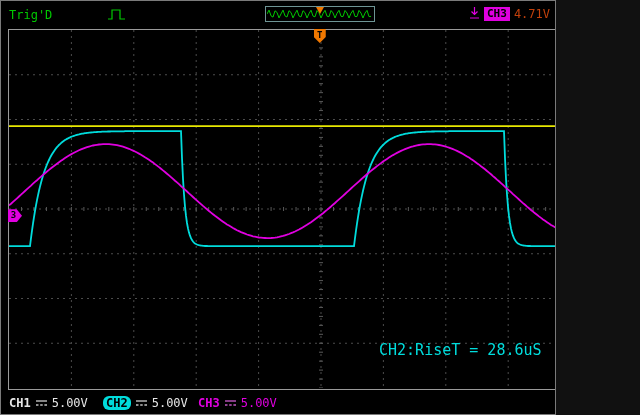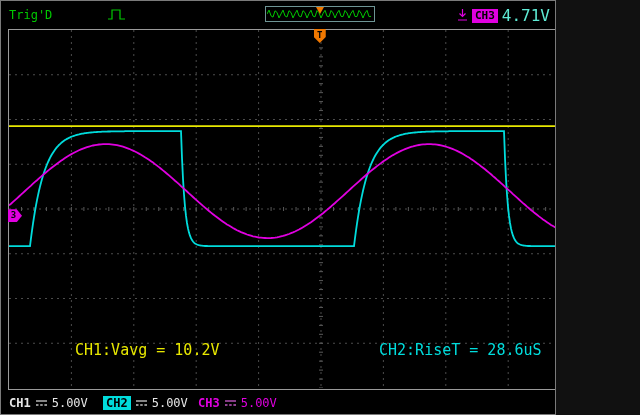--- a/index.html
+++ b/index.html
@@ -13,42 +13,42 @@
   .trig-status{position:absolute;left:8px;top:7px;font-size:12px;color:var(--trig_status);}
   .pulse-icon{position:absolute;left:106px;top:6px;}
   .preview-box{position:absolute;left:264px;top:5px;width:110px;height:16px;
     border:1px solid #6e9494;box-sizing:border-box;background:#000;}
   .preview-box svg{position:absolute;left:1px;top:1px;}
   .preview-marker{position:absolute;left:50%;top:0;margin-left:-4px;width:8px;height:7px;
     background:var(--trig_marker);clip-path:polygon(0 0,100% 0,50% 100%);}
   .trig-readout{position:absolute;right:5px;top:5px;display:flex;align-items:center;gap:4px;}
   .trig-source-badge{background:var(--ch3);color:#000;font-size:11px;font-weight:bold;
     padding:1px 3px;line-height:12px;}
-  .trig-level-readout{color:#5eead4;font-size:16px;}
+  .trig-level-readout{color:#c2410c;font-size:12px;}
   
   .scope{position:absolute;left:7px;top:28px;width:626px;height:361px;
     border:1px solid #9a9a9a;box-sizing:border-box;background:#000;}
   #scope-svg{position:absolute;left:0;top:0;}
   .marker{position:absolute;color:#000;font-size:9px;font-weight:bold;
     text-align:center;line-height:13px;}
   .trig-pos{top:-1px;width:12px;height:14px;background:var(--trig_marker);
     clip-path:polygon(0 0,100% 0,100% 58%,50% 100%,0 58%);}
   .ch3-gnd{left:-1px;width:14px;height:13px;background:var(--ch3);
     clip-path:polygon(0 0,62% 0,100% 50%,62% 100%,0 100%);padding-right:3px;box-sizing:border-box;}
   .trig-lvl{right:-1px;width:14px;height:13px;background:var(--ch3);
     clip-path:polygon(38% 0,100% 0,100% 100%,38% 100%,0 50%);padding-left:3px;box-sizing:border-box;}
   .meas{position:absolute;font-size:15px;letter-spacing:0;}
   .meas-ch1{left:66px;top:311px;color:var(--ch1);}
   .meas-ch2{left:370px;top:311px;color:var(--ch2);text-align:center;}
   
   .bottom-bar{position:absolute;left:0;top:389px;width:100%;height:26px;background:#000;}
   .ch-group{position:absolute;top:0;height:26px;display:flex;align-items:center;gap:4px;font-size:12px;}
   .g1{left:8px;justify-content:space-between;}  .g2{left:102px;}  .g3{left:197px;}
   .ch1-label{color:#e6e6e6;font-weight:bold;}
-  .ch2-badge{background:var(--ch2);color:#000;font-weight:bold;padding:0 3px;line-height:14px;}
+  .ch2-badge{background:var(--ch2);color:#000;font-weight:bold;padding:0 3px;line-height:14px;border-radius:6px;}
   .ch3-label{color:var(--ch3);font-weight:bold;}
   .ch1-scale,.ch2-scale{color:#e6e6e6;}
   .ch3-scale{color:var(--ch3);}
   .time-readout{position:absolute;right:6px;top:0;height:26px;display:flex;align-items:center;
     color:var(--time);font-size:12px;font-weight:bold;}
 </style>
 </head>
 <body>
 
 <div class="screen">
@@ -180,21 +180,20 @@
         <line x1="310" y1="340.0999999999998" x2="314" y2="340.0999999999998" stroke="#5a5a5a" stroke-width="1"></line>
         <line x1="310" y1="349.0499999999998" x2="314" y2="349.0499999999998" stroke="#5a5a5a" stroke-width="1"></line>
         <line x1="310" y1="357.9999999999998" x2="314" y2="357.9999999999998" stroke="#5a5a5a" stroke-width="1"></line>
         <polyline points="0.0,96.2 624.0,96.2" fill="none" stroke="#e8e800" stroke-width="1.8"></polyline>
         <polyline points="0.0,216.1 1.0,216.1 2.0,216.1 3.0,216.1 4.0,216.1 5.0,216.1 6.0,216.1 7.0,216.1 8.0,216.1 9.0,216.1 10.0,216.1 11.0,216.1 12.0,216.1 13.0,216.1 14.0,216.1 15.0,216.1 16.0,216.1 17.0,216.1 18.0,216.1 19.0,216.1 20.0,216.1 21.0,216.1 22.0,208.1 23.0,200.6 24.0,193.6 25.0,187.1 26.0,181.0 27.0,175.4 28.0,170.2 29.0,165.4 30.0,160.8 31.0,156.6 32.0,152.7 33.0,149.1 34.0,145.7 35.0,142.6 36.0,139.7 37.0,137.0 38.0,134.5 39.0,132.1 40.0,130.0 41.0,127.9 42.0,126.0 43.0,124.3 44.0,122.7 45.0,121.2 46.0,119.7 47.0,118.4 48.0,117.2 49.0,116.1 50.0,115.0 51.0,114.1 52.0,113.2 53.0,112.3 54.0,111.5 55.0,110.8 56.0,110.1 57.0,109.5 58.0,108.9 59.0,108.4 60.0,107.8 61.0,107.4 62.0,106.9 63.0,106.5 64.0,106.2 65.0,105.8 66.0,105.5 67.0,105.2 68.0,104.9 69.0,104.6 70.0,104.4 71.0,104.1 72.0,103.9 73.0,103.7 74.0,103.6 75.0,103.4 76.0,103.2 77.0,103.1 78.0,102.9 79.0,102.8 80.0,102.7 81.0,102.6 82.0,102.5 83.0,102.4 84.0,102.3 85.0,102.2 86.0,102.1 87.0,102.1 88.0,102.0 89.0,101.9 90.0,101.9 91.0,101.8 92.0,101.8 93.0,101.7 94.0,101.7 95.0,101.7 96.0,101.6 97.0,101.6 98.0,101.6 99.0,101.5 100.0,101.5 101.0,101.5 102.0,101.4 103.0,101.4 104.0,101.4 105.0,101.4 106.0,101.4 107.0,101.4 108.0,101.3 109.0,101.3 110.0,101.3 111.0,101.3 112.0,101.3 113.0,101.3 114.0,101.3 115.0,101.3 116.0,101.2 117.0,101.2 118.0,101.2 119.0,101.2 120.0,101.2 121.0,101.2 122.0,101.2 123.0,101.2 124.0,101.2 125.0,101.2 126.0,101.2 127.0,101.2 128.0,101.2 129.0,101.2 130.0,101.2 131.0,101.2 132.0,101.2 133.0,101.2 134.0,101.2 135.0,101.2 136.0,101.2 137.0,101.2 138.0,101.2 139.0,101.2 140.0,101.2 141.0,101.2 142.0,101.2 143.0,101.2 144.0,101.1 145.0,101.1 146.0,101.1 147.0,101.1 148.0,101.1 149.0,101.1 150.0,101.1 151.0,101.1 152.0,101.1 153.0,101.1 154.0,101.1 155.0,101.1 156.0,101.1 157.0,101.1 158.0,101.1 159.0,101.1 160.0,101.1 161.0,101.1 162.0,101.1 163.0,101.1 164.0,101.1 165.0,101.1 166.0,101.1 167.0,101.1 168.0,101.1 169.0,101.1 170.0,101.1 171.0,101.1 172.0,101.1 173.0,128.1 174.0,148.7 175.0,164.5 176.0,176.6 177.0,185.9 178.0,193.0 179.0,198.4 180.0,202.6 181.0,205.7 182.0,208.2 183.0,210.1 184.0,211.5 185.0,212.6 186.0,213.4 187.0,214.0 188.0,214.5 189.0,214.9 190.0,215.2 191.0,215.4 192.0,215.6 193.0,215.7 194.0,215.8 195.0,215.9 196.0,216.0 197.0,216.0 198.0,216.0 199.0,216.1 200.0,216.1 201.0,216.1 202.0,216.1 203.0,216.1 204.0,216.1 205.0,216.1 206.0,216.1 207.0,216.1 208.0,216.1 209.0,216.1 210.0,216.1 211.0,216.1 212.0,216.1 213.0,216.1 214.0,216.1 215.0,216.1 216.0,216.1 217.0,216.1 218.0,216.1 219.0,216.1 220.0,216.1 221.0,216.1 222.0,216.1 223.0,216.1 224.0,216.1 225.0,216.1 226.0,216.1 227.0,216.1 228.0,216.1 229.0,216.1 230.0,216.1 231.0,216.1 232.0,216.1 233.0,216.1 234.0,216.1 235.0,216.1 236.0,216.1 237.0,216.1 238.0,216.1 239.0,216.1 240.0,216.1 241.0,216.1 242.0,216.1 243.0,216.1 244.0,216.1 245.0,216.1 246.0,216.1 247.0,216.1 248.0,216.1 249.0,216.1 250.0,216.1 251.0,216.1 252.0,216.1 253.0,216.1 254.0,216.1 255.0,216.1 256.0,216.1 257.0,216.1 258.0,216.1 259.0,216.1 260.0,216.1 261.0,216.1 262.0,216.1 263.0,216.1 264.0,216.1 265.0,216.1 266.0,216.1 267.0,216.1 268.0,216.1 269.0,216.1 270.0,216.1 271.0,216.1 272.0,216.1 273.0,216.1 274.0,216.1 275.0,216.1 276.0,216.1 277.0,216.1 278.0,216.1 279.0,216.1 280.0,216.1 281.0,216.1 282.0,216.1 283.0,216.1 284.0,216.1 285.0,216.1 286.0,216.1 287.0,216.1 288.0,216.1 289.0,216.1 290.0,216.1 291.0,216.1 292.0,216.1 293.0,216.1 294.0,216.1 295.0,216.1 296.0,216.1 297.0,216.1 298.0,216.1 299.0,216.1 300.0,216.1 301.0,216.1 302.0,216.1 303.0,216.1 304.0,216.1 305.0,216.1 306.0,216.1 307.0,216.1 308.0,216.1 309.0,216.1 310.0,216.1 311.0,216.1 312.0,216.1 313.0,216.1 314.0,216.1 315.0,216.1 316.0,216.1 317.0,216.1 318.0,216.1 319.0,216.1 320.0,216.1 321.0,216.1 322.0,216.1 323.0,216.1 324.0,216.1 325.0,216.1 326.0,216.1 327.0,216.1 328.0,216.1 329.0,216.1 330.0,216.1 331.0,216.1 332.0,216.1 333.0,216.1 334.0,216.1 335.0,216.1 336.0,216.1 337.0,216.1 338.0,216.1 339.0,216.1 340.0,216.1 341.0,216.1 342.0,216.1 343.0,216.1 344.0,216.1 345.0,216.1 346.0,208.1 347.0,200.6 348.0,193.6 349.0,187.1 350.0,181.0 351.0,175.4 352.0,170.2 353.0,165.4 354.0,160.8 355.0,156.6 356.0,152.7 357.0,149.1 358.0,145.7 359.0,142.6 360.0,139.7 361.0,137.0 362.0,134.5 363.0,132.1 364.0,130.0 365.0,127.9 366.0,126.0 367.0,124.3 368.0,122.7 369.0,121.2 370.0,119.7 371.0,118.4 372.0,117.2 373.0,116.1 374.0,115.0 375.0,114.1 376.0,113.2 377.0,112.3 378.0,111.5 379.0,110.8 380.0,110.1 381.0,109.5 382.0,108.9 383.0,108.4 384.0,107.8 385.0,107.4 386.0,106.9 387.0,106.5 388.0,106.2 389.0,105.8 390.0,105.5 391.0,105.2 392.0,104.9 393.0,104.6 394.0,104.4 395.0,104.1 396.0,103.9 397.0,103.7 398.0,103.6 399.0,103.4 400.0,103.2 401.0,103.1 402.0,102.9 403.0,102.8 404.0,102.7 405.0,102.6 406.0,102.5 407.0,102.4 408.0,102.3 409.0,102.2 410.0,102.1 411.0,102.1 412.0,102.0 413.0,101.9 414.0,101.9 415.0,101.8 416.0,101.8 417.0,101.7 418.0,101.7 419.0,101.7 420.0,101.6 421.0,101.6 422.0,101.6 423.0,101.5 424.0,101.5 425.0,101.5 426.0,101.4 427.0,101.4 428.0,101.4 429.0,101.4 430.0,101.4 431.0,101.4 432.0,101.3 433.0,101.3 434.0,101.3 435.0,101.3 436.0,101.3 437.0,101.3 438.0,101.3 439.0,101.3 440.0,101.2 441.0,101.2 442.0,101.2 443.0,101.2 444.0,101.2 445.0,101.2 446.0,101.2 447.0,101.2 448.0,101.2 449.0,101.2 450.0,101.2 451.0,101.2 452.0,101.2 453.0,101.2 454.0,101.2 455.0,101.2 456.0,101.2 457.0,101.2 458.0,101.2 459.0,101.2 460.0,101.2 461.0,101.2 462.0,101.2 463.0,101.2 464.0,101.2 465.0,101.2 466.0,101.2 467.0,101.2 468.0,101.1 469.0,101.1 470.0,101.1 471.0,101.1 472.0,101.1 473.0,101.1 474.0,101.1 475.0,101.1 476.0,101.1 477.0,101.1 478.0,101.1 479.0,101.1 480.0,101.1 481.0,101.1 482.0,101.1 483.0,101.1 484.0,101.1 485.0,101.1 486.0,101.1 487.0,101.1 488.0,101.1 489.0,101.1 490.0,101.1 491.0,101.1 492.0,101.1 493.0,101.1 494.0,101.1 495.0,101.1 496.0,128.1 497.0,148.7 498.0,164.5 499.0,176.6 500.0,185.9 501.0,193.0 502.0,198.4 503.0,202.6 504.0,205.7 505.0,208.2 506.0,210.1 507.0,211.5 508.0,212.6 509.0,213.4 510.0,214.0 511.0,214.5 512.0,214.9 513.0,215.2 514.0,215.4 515.0,215.6 516.0,215.7 517.0,215.8 518.0,215.9 519.0,216.0 520.0,216.0 521.0,216.0 522.0,216.1 523.0,216.1 524.0,216.1 525.0,216.1 526.0,216.1 527.0,216.1 528.0,216.1 529.0,216.1 530.0,216.1 531.0,216.1 532.0,216.1 533.0,216.1 534.0,216.1 535.0,216.1 536.0,216.1 537.0,216.1 538.0,216.1 539.0,216.1 540.0,216.1 541.0,216.1 542.0,216.1 543.0,216.1 544.0,216.1 545.0,216.1 546.0,216.1 547.0,216.1 548.0,216.1 549.0,216.1 550.0,216.1 551.0,216.1 552.0,216.1 553.0,216.1 554.0,216.1 555.0,216.1 556.0,216.1 557.0,216.1 558.0,216.1 559.0,216.1 560.0,216.1 561.0,216.1 562.0,216.1 563.0,216.1 564.0,216.1 565.0,216.1 566.0,216.1 567.0,216.1 568.0,216.1 569.0,216.1 570.0,216.1 571.0,216.1 572.0,216.1 573.0,216.1 574.0,216.1 575.0,216.1 576.0,216.1 577.0,216.1 578.0,216.1 579.0,216.1 580.0,216.1 581.0,216.1 582.0,216.1 583.0,216.1 584.0,216.1 585.0,216.1 586.0,216.1 587.0,216.1 588.0,216.1 589.0,216.1 590.0,216.1 591.0,216.1 592.0,216.1 593.0,216.1 594.0,216.1 595.0,216.1 596.0,216.1 597.0,216.1 598.0,216.1 599.0,216.1 600.0,216.1 601.0,216.1 602.0,216.1 603.0,216.1 604.0,216.1 605.0,216.1 606.0,216.1 607.0,216.1 608.0,216.1 609.0,216.1 610.0,216.1 611.0,216.1 612.0,216.1 613.0,216.1 614.0,216.1 615.0,216.1 616.0,216.1 617.0,216.1 618.0,216.1 619.0,216.1 620.0,216.1 621.0,216.1 622.0,216.1 623.0,216.1 624.0,216.1" fill="none" stroke="#00dcdc" stroke-width="1.8"></polyline>
         <polyline points="0.0,175.4 2.0,173.7 4.0,171.9 6.0,170.1 8.0,168.3 10.0,166.5 12.0,164.7 14.0,162.8 16.0,161.0 18.0,159.2 20.0,157.4 22.0,155.6 24.0,153.7 26.0,151.9 28.0,150.2 30.0,148.4 32.0,146.6 34.0,144.9 36.0,143.2 38.0,141.5 40.0,139.9 42.0,138.3 44.0,136.7 46.0,135.2 48.0,133.7 50.0,132.2 52.0,130.8 54.0,129.4 56.0,128.1 58.0,126.8 60.0,125.6 62.0,124.4 64.0,123.3 66.0,122.2 68.0,121.2 70.0,120.3 72.0,119.4 74.0,118.6 76.0,117.9 78.0,117.2 80.0,116.6 82.0,116.0 84.0,115.5 86.0,115.1 88.0,114.8 90.0,114.5 92.0,114.3 94.0,114.2 96.0,114.1 98.0,114.1 100.0,114.2 102.0,114.4 104.0,114.6 106.0,114.9 108.0,115.2 110.0,115.7 112.0,116.2 114.0,116.7 116.0,117.4 118.0,118.1 120.0,118.8 122.0,119.7 124.0,120.6 126.0,121.5 128.0,122.5 130.0,123.6 132.0,124.7 134.0,125.9 136.0,127.2 138.0,128.4 140.0,129.8 142.0,131.2 144.0,132.6 146.0,134.1 148.0,135.6 150.0,137.1 152.0,138.7 154.0,140.4 156.0,142.0 158.0,143.7 160.0,145.4 162.0,147.1 164.0,148.9 166.0,150.7 168.0,152.4 170.0,154.2 172.0,156.1 174.0,157.9 176.0,159.7 178.0,161.5 180.0,163.4 182.0,165.2 184.0,167.0 186.0,168.8 188.0,170.6 190.0,172.4 192.0,174.1 194.0,175.9 196.0,177.6 198.0,179.3 200.0,181.0 202.0,182.6 204.0,184.2 206.0,185.8 208.0,187.3 210.0,188.8 212.0,190.3 214.0,191.7 216.0,193.1 218.0,194.4 220.0,195.6 222.0,196.8 224.0,198.0 226.0,199.1 228.0,200.2 230.0,201.1 232.0,202.1 234.0,202.9 236.0,203.7 238.0,204.5 240.0,205.1 242.0,205.7 244.0,206.3 246.0,206.7 248.0,207.1 250.0,207.5 252.0,207.7 254.0,207.9 256.0,208.0 258.0,208.1 260.0,208.1 262.0,208.0 264.0,207.8 266.0,207.6 268.0,207.3 270.0,206.9 272.0,206.4 274.0,205.9 276.0,205.3 278.0,204.7 280.0,204.0 282.0,203.2 284.0,202.4 286.0,201.5 288.0,200.5 290.0,199.5 292.0,198.4 294.0,197.2 296.0,196.0 298.0,194.8 300.0,193.5 302.0,192.2 304.0,190.8 306.0,189.3 308.0,187.8 310.0,186.3 312.0,184.8 314.0,183.2 316.0,181.5 318.0,179.9 320.0,178.2 322.0,176.5 324.0,174.7 326.0,173.0 328.0,171.2 330.0,169.4 332.0,167.6 334.0,165.8 336.0,164.0 338.0,162.1 340.0,160.3 342.0,158.5 344.0,156.7 346.0,154.9 348.0,153.1 350.0,151.3 352.0,149.5 354.0,147.7 356.0,146.0 358.0,144.3 360.0,142.6 362.0,140.9 364.0,139.3 366.0,137.7 368.0,136.1 370.0,134.6 372.0,133.1 374.0,131.6 376.0,130.2 378.0,128.9 380.0,127.6 382.0,126.3 384.0,125.1 386.0,124.0 388.0,122.9 390.0,121.9 392.0,120.9 394.0,120.0 396.0,119.1 398.0,118.3 400.0,117.6 402.0,116.9 404.0,116.4 406.0,115.8 408.0,115.4 410.0,115.0 412.0,114.7 414.0,114.4 416.0,114.3 418.0,114.1 420.0,114.1 422.0,114.1 424.0,114.3 426.0,114.4 428.0,114.7 430.0,115.0 432.0,115.4 434.0,115.9 436.0,116.4 438.0,117.0 440.0,117.6 442.0,118.4 444.0,119.2 446.0,120.0 448.0,120.9 450.0,121.9 452.0,122.9 454.0,124.0 456.0,125.2 458.0,126.4 460.0,127.6 462.0,129.0 464.0,130.3 466.0,131.7 468.0,133.2 470.0,134.6 472.0,136.2 474.0,137.7 476.0,139.3 478.0,141.0 480.0,142.6 482.0,144.3 484.0,146.1 486.0,147.8 488.0,149.6 490.0,151.3 492.0,153.1 494.0,154.9 496.0,156.8 498.0,158.6 500.0,160.4 502.0,162.2 504.0,164.1 506.0,165.9 508.0,167.7 510.0,169.5 512.0,171.3 514.0,173.1 516.0,174.8 518.0,176.6 520.0,178.3 522.0,180.0 524.0,181.6 526.0,183.2 528.0,184.8 530.0,186.4 532.0,187.9 534.0,189.4 536.0,190.8 538.0,192.2 540.0,193.6 542.0,194.9 544.0,196.1 546.0,197.3 548.0,198.4 550.0,199.5 552.0,200.5 554.0,201.5 556.0,202.4 558.0,203.2 560.0,204.0 562.0,204.7 564.0,205.4 566.0,206.0 568.0,206.5 570.0,206.9 572.0,207.3 574.0,207.6 576.0,207.8 578.0,208.0 580.0,208.1 582.0,208.1 584.0,208.0 586.0,207.9 588.0,207.7 590.0,207.5 592.0,207.1 594.0,206.7 596.0,206.3 598.0,205.7 600.0,205.1 602.0,204.4 604.0,203.7 606.0,202.9 608.0,202.0 610.0,201.1 612.0,200.1 614.0,199.1 616.0,197.9 618.0,196.8 620.0,195.6 622.0,194.3 624.0,193.0" fill="none" stroke="#e000e0" stroke-width="1.8"></polyline>
       </svg>
     <div class="marker trig-pos" style="left: 304.752px;">T</div>
     <div class="marker ch3-gnd" style="top: 179.16px;">3</div>
     <div class="marker trig-lvl" style="top: 136.2px;">T</div>
-    <div class="meas meas-ch1">CH1:Vavg = 10.2V</div>
     <div class="meas meas-ch2">CH2:RiseT = 28.6uS</div>
   </div>
 
   <div class="bottom-bar">
     <div class="ch-group g1">
       <span class="ch1-label">CH1</span>
       <svg width="13" height="10" viewBox="0 0 13 10">
         <path d="M1 3 H12" stroke="#c0c0c0" stroke-width="1.4"></path>
         <path d="M1 7 H3.5 M5.2 7 H7.7 M9.4 7 H12" stroke="#c0c0c0" stroke-width="1.4"></path>
       </svg>

